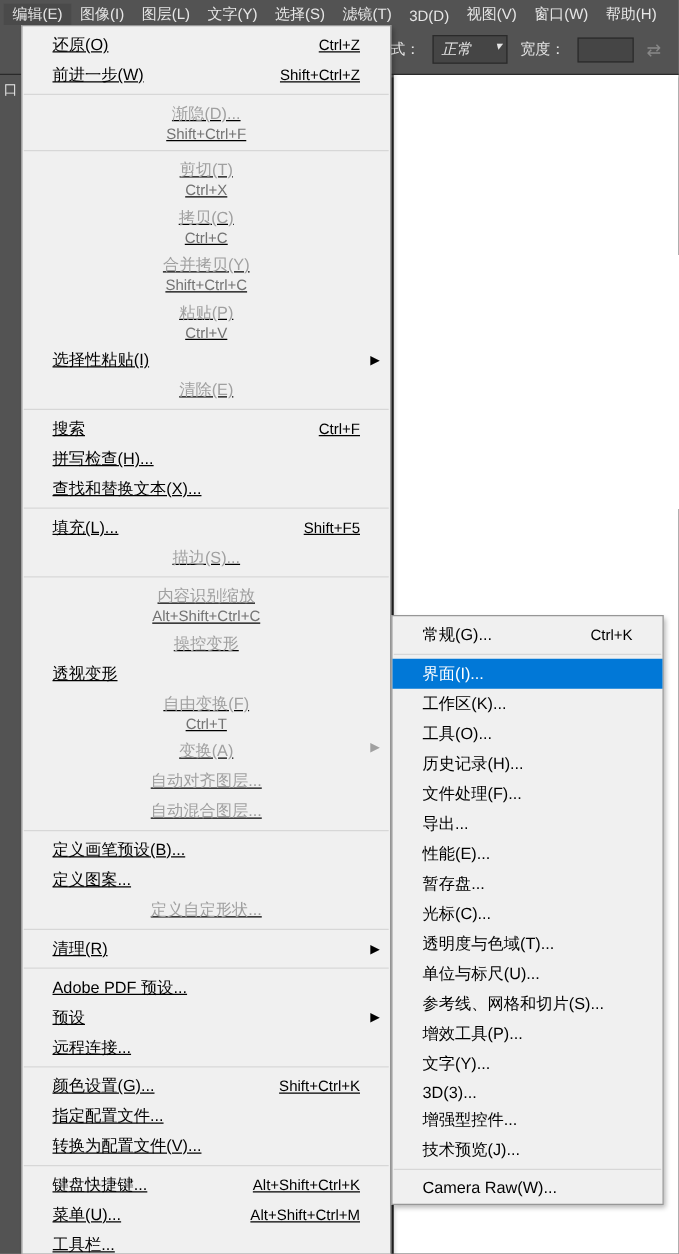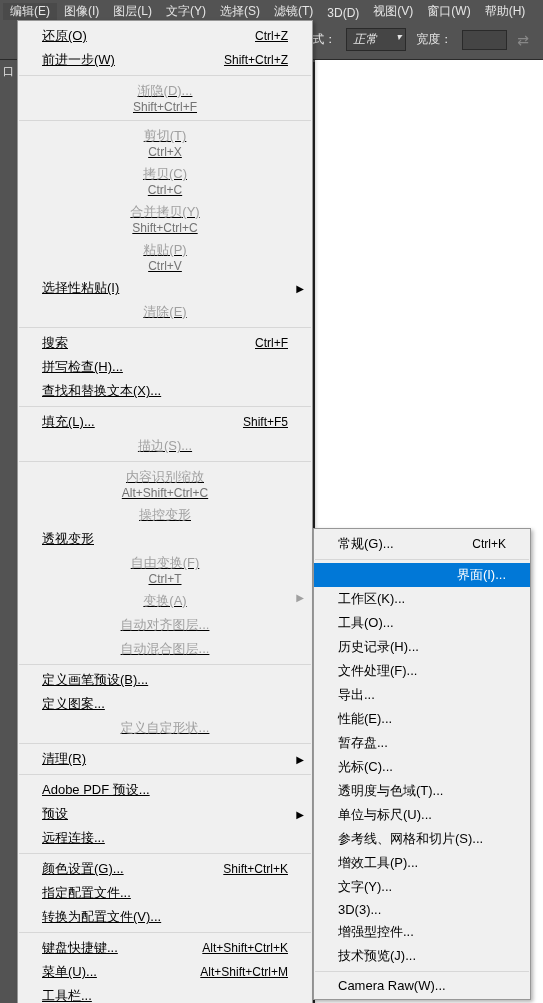--- a/index.html
+++ b/index.html
@@ -19,27 +19,27 @@
     
     .left-strip { position: absolute; left: 0; top: 60px; width: 17px; bottom: 0; background: #535353; }
     .left-item { color: #e6e6e6; font-size: 11px; text-align: center; padding: 4px 0; }
     
     .canvas-area { position: absolute; left: 315px; right: 0; top: 60px; bottom: 0; background: #fff; }
     .canvas-bg { position: absolute; left: 17px; top: 62px; right: 0; bottom: 0; background: #252525; }
     
     .dropdown-menu { position: absolute; left: 17px; top: 20px; width: 296px; background: #f0f0f0; border: 1px solid #979797; box-shadow: 2px 2px 4px rgba(0,0,0,0.3); padding: 3px 0; z-index: 100; text-decoration: underline; }
     .menu-item { display: flex; justify-content: space-between; align-items: center; padding: 3px 24px 3px 24px; font-size: 13px; color: #000; cursor: pointer; position: relative; }
     .menu-item.disabled { color: #a0a0a0; flex-direction: column; }
-    .menu-item.highlighted { background: #0178d7; color: #fff; justify-content: flex-end; }
+    .menu-item.highlighted { background: #0178d7; color: #fff; }
     .menu-item .shortcut { color: #000; font-size: 12px; text-align: right; }
     .menu-item.disabled .shortcut { color: #737373; }
     .menu-item .arrow { position: absolute; right: 8px; font-size: 10px; }
     .separator { height: 1px; background: #d7d7d7; margin: 3px 1px; }
     
-    .submenu { position: absolute; left: 313px; top: 528px; width: 218px; background: #f0f0f0; border: 1px solid #979797; box-shadow: 2px 2px 4px rgba(0,0,0,0.3); padding: 3px 0; z-index: 101; }
+    .submenu { position: absolute; left: 313px; top: 492px; width: 218px; background: #f0f0f0; border: 1px solid #979797; box-shadow: 2px 2px 4px rgba(0,0,0,0.3); padding: 3px 0; z-index: 101; }
 
     .watermark { position: absolute; right: 10px; bottom: 10px; color: rgba(255,255,255,0.18); font-size: 13px; font-weight: bold; letter-spacing: 1px; pointer-events: none; }
   </style>
 </head>
 <body>
 
 <div class="menubar">
   <div class="menubar-item active">编辑(E)</div>
   <div class="menubar-item">图像(I)</div>
   <div class="menubar-item">图层(L)</div>

